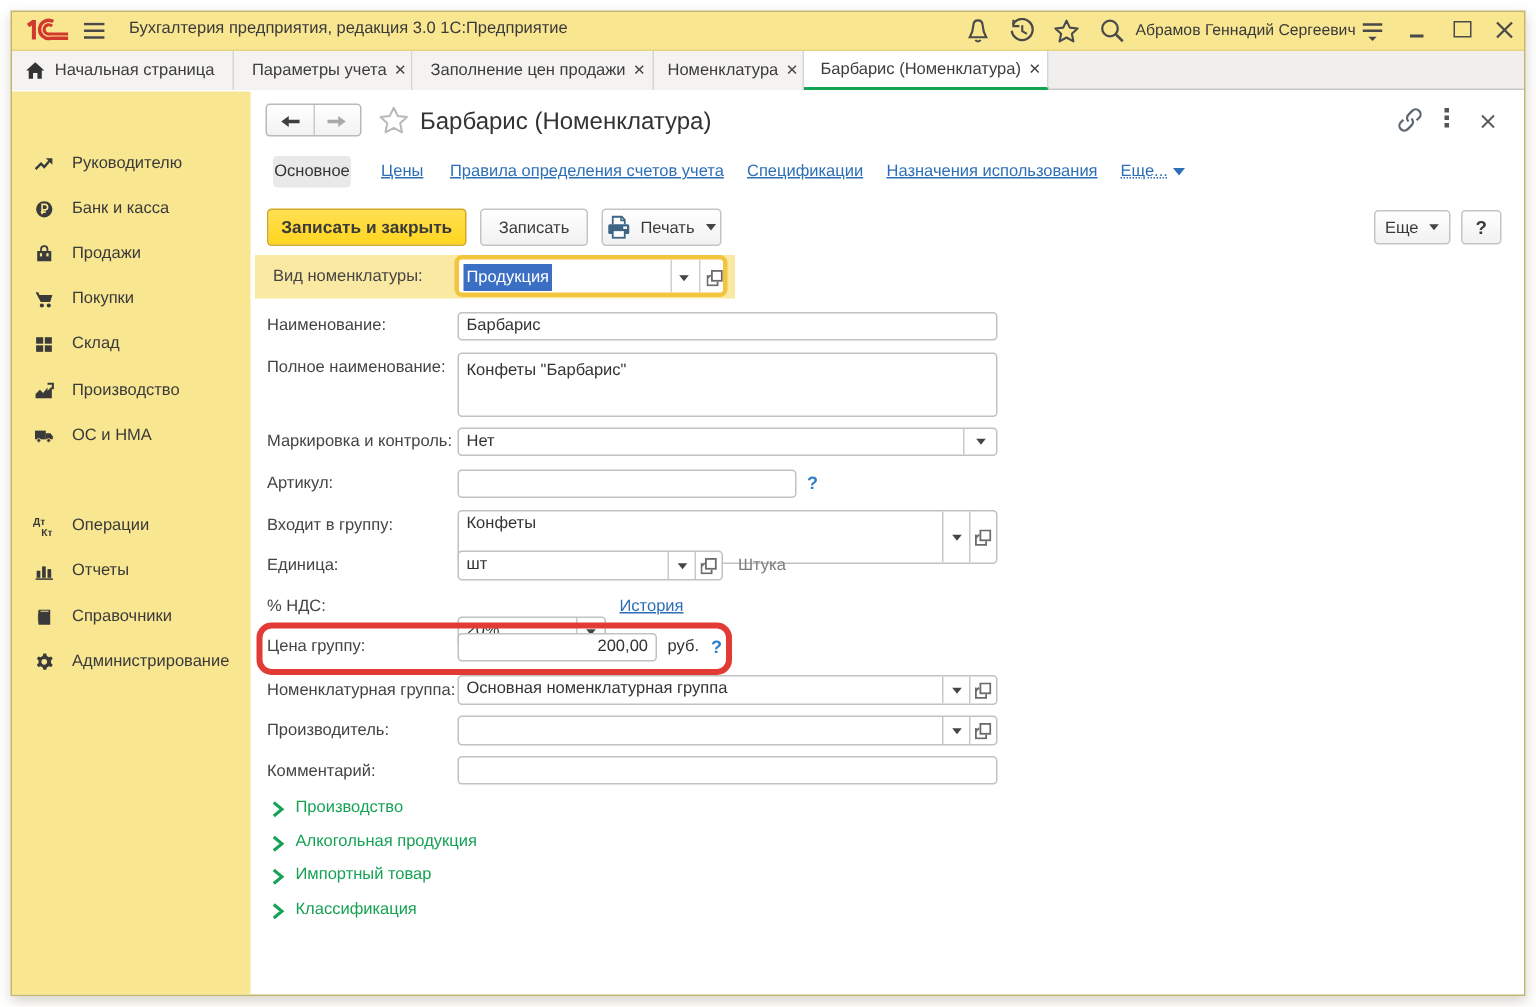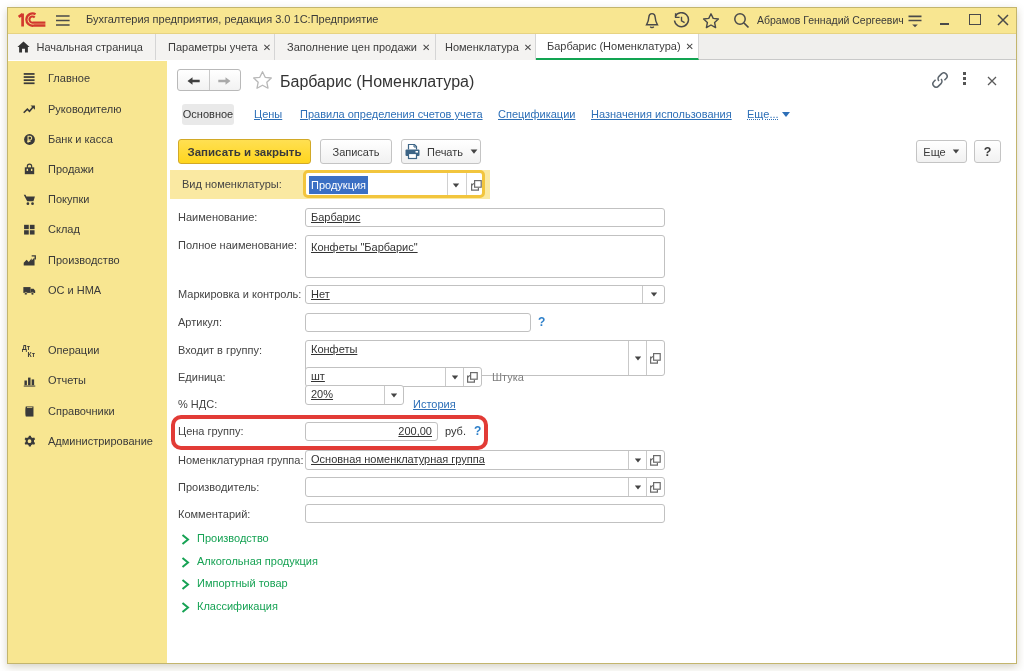--- a/index.html
+++ b/index.html
@@ -22,21 +22,21 @@
   .tab.active { background:#fff; border-bottom:2px solid #12a452; }
   .sidebar { left:8px; top:61px; width:159px; height:602px; background:#f8e691; }
   .snav { position:absolute; left:0; width:159px; height:30px; display:flex;
     align-items:center; color:#3a3a3a; font-size:11px; }
   .snav .ic { position:absolute; left:15px; width:13px; height:13px; top:8.5px; }
   .snav .tx { position:absolute; left:40px; top:50%; transform:translateY(-50%); }
   .lbl { position:absolute; font-size:11px; color:#444; height:19px;
     line-height:19px; white-space:nowrap; }
   .fld { position:absolute; border:1px solid #c1c1c1; border-radius:3px;
     background:#fff; height:19px; font-size:11px; color:#333;
-    line-height:17px; padding-left:5px; white-space:nowrap; overflow:hidden;text-decoration:underline; }
+    line-height:17px; padding-left:5px; white-space:nowrap; overflow:hidden; }
   .caret { display:inline-block; width:0; height:0; border-left:4px solid transparent;
     border-right:4px solid transparent; border-top:5px solid #444; }
   .link { color:#2d6fb7; text-decoration:underline; font-size:11px;
     position:absolute; white-space:nowrap; }
   .green { color:#16a254; font-size:11px; position:absolute; white-space:nowrap; }
   .btn { position:absolute; border:1px solid #c4c4c4; border-radius:3px;
     background:linear-gradient(#ffffff,#f1f1f1); color:#3a3a3a; font-size:11px;
     display:flex; align-items:center; justify-content:center; }
   .fbtn { position:absolute; top:0; bottom:0; border-left:1px solid #c9c9c9;
     display:flex; align-items:center; justify-content:center; }
@@ -98,31 +98,20 @@
         <path d="M7.5,0.5 L14.6,7 L12.6,7 L12.6,13.5 L9.2,13.5 L9.2,9 L5.8,9 L5.8,13.5 L2.4,13.5 L2.4,7 L0.4,7 Z" fill="#333"></path>
       </svg>
       <span style="margin-left:7px">Начальная страница</span>
     </div>
     <div class="tab" style="left:148px;width:119px;padding-left:12px">Параметры учета<span class="x">✕</span></div>
     <div class="tab" style="left:267px;width:161px;padding-left:12px">Заполнение цен продажи<span class="x">✕</span></div>
     <div class="tab" style="left:428px;width:100px;padding-left:9px">Номенклатура<span class="x">✕</span></div>
     <div class="tab active" style="left:528px;width:163px;padding-left:11px">Барбарис (Номенклатура)<span class="x">✕</span></div>
   </div>
 
-  <div class="snav" style="left:8px;top:63px">
-      <svg class="ic" width="13" height="13" viewBox="0 0 18 18">
-        <g fill="#3a3a3a">
-          <rect x="1" y="1.5" width="15" height="2.4"></rect>
-          <rect x="1" y="5.8" width="15" height="2.4"></rect>
-          <rect x="1" y="10.1" width="15" height="2.4"></rect>
-          <rect x="1" y="14.4" width="15" height="2.4"></rect>
-        </g>
-      </svg>
-      <span class="tx">Главное</span>
-    </div>
   <div class="snav" style="left:8px;top:94px">
       <svg class="ic" width="13" height="13" viewBox="0 0 18 18">
         <path d="M1,13.5 L6,8.5 L9,11.5 L14.5,5" fill="none" stroke="#3a3a3a" stroke-width="2.2"></path>
         <path d="M10.5,3.5 L16.5,3.5 L16.5,9.5 Z" fill="#3a3a3a"></path>
       </svg>
       <span class="tx">Руководителю</span>
     </div>
   <div class="snav" style="left:8px;top:124px">
       <svg class="ic" width="13" height="13" viewBox="0 0 18 18">
         <circle cx="9" cy="9" r="7.5" fill="#3a3a3a"></circle>
@@ -298,21 +287,21 @@
       </div>
     <div class="fbtn" style="right:0;width:18px">
         <svg width="11" height="11" viewBox="0 0 11 11">
           <rect x="3.6" y="0.6" width="6.6" height="6.6" fill="#fff" stroke="#6b6b6b" stroke-width="1.2"></rect>
           <path d="M0.6,3.4 L0.6,10.2 L7.4,10.2 L7.4,7.8 M0.6,5.5 L2.8,3.4" fill="none" stroke="#6b6b6b" stroke-width="1.2"></path>
         </svg>
       </div>
   </div>
   <div class="abs" style="left:492px;top:368px;font-size:11px;color:#7d7d7d;height:19px;line-height:19px">Штука</div>
   <div class="lbl" style="left:178px;top:395px">% НДС:</div>
-  <div class="fld" style="left:305px;top:385px;width:99px;height:20px">20%
+  <div class="fld" style="left:305px;top:411px;width:99px;height:20px">20%
     <div class="fbtn" style="right:0;width:19px">
         <span class="caret" style="transform:scale(.8)"></span>
       </div>
   </div>
   <a class="link" style="left:413px;top:398px">История</a>
   <div class="lbl" style="left:178px;top:422px">Цена группу:</div>
   <div class="fld" style="left:305px;top:422px;width:133px;text-align:right;padding-right:5px">200,00</div>
   <div class="abs" style="left:445px;top:422px;font-size:11px;color:#333;height:19px;line-height:19px">руб.</div>
   <div class="abs" style="left:474px;top:422px;color:#2d7fc9;font-size:12px;font-weight:bold;height:19px;line-height:19px">?</div>
   <div class="lbl" style="left:178px;top:451px">Номенклатурная группа:</div>

